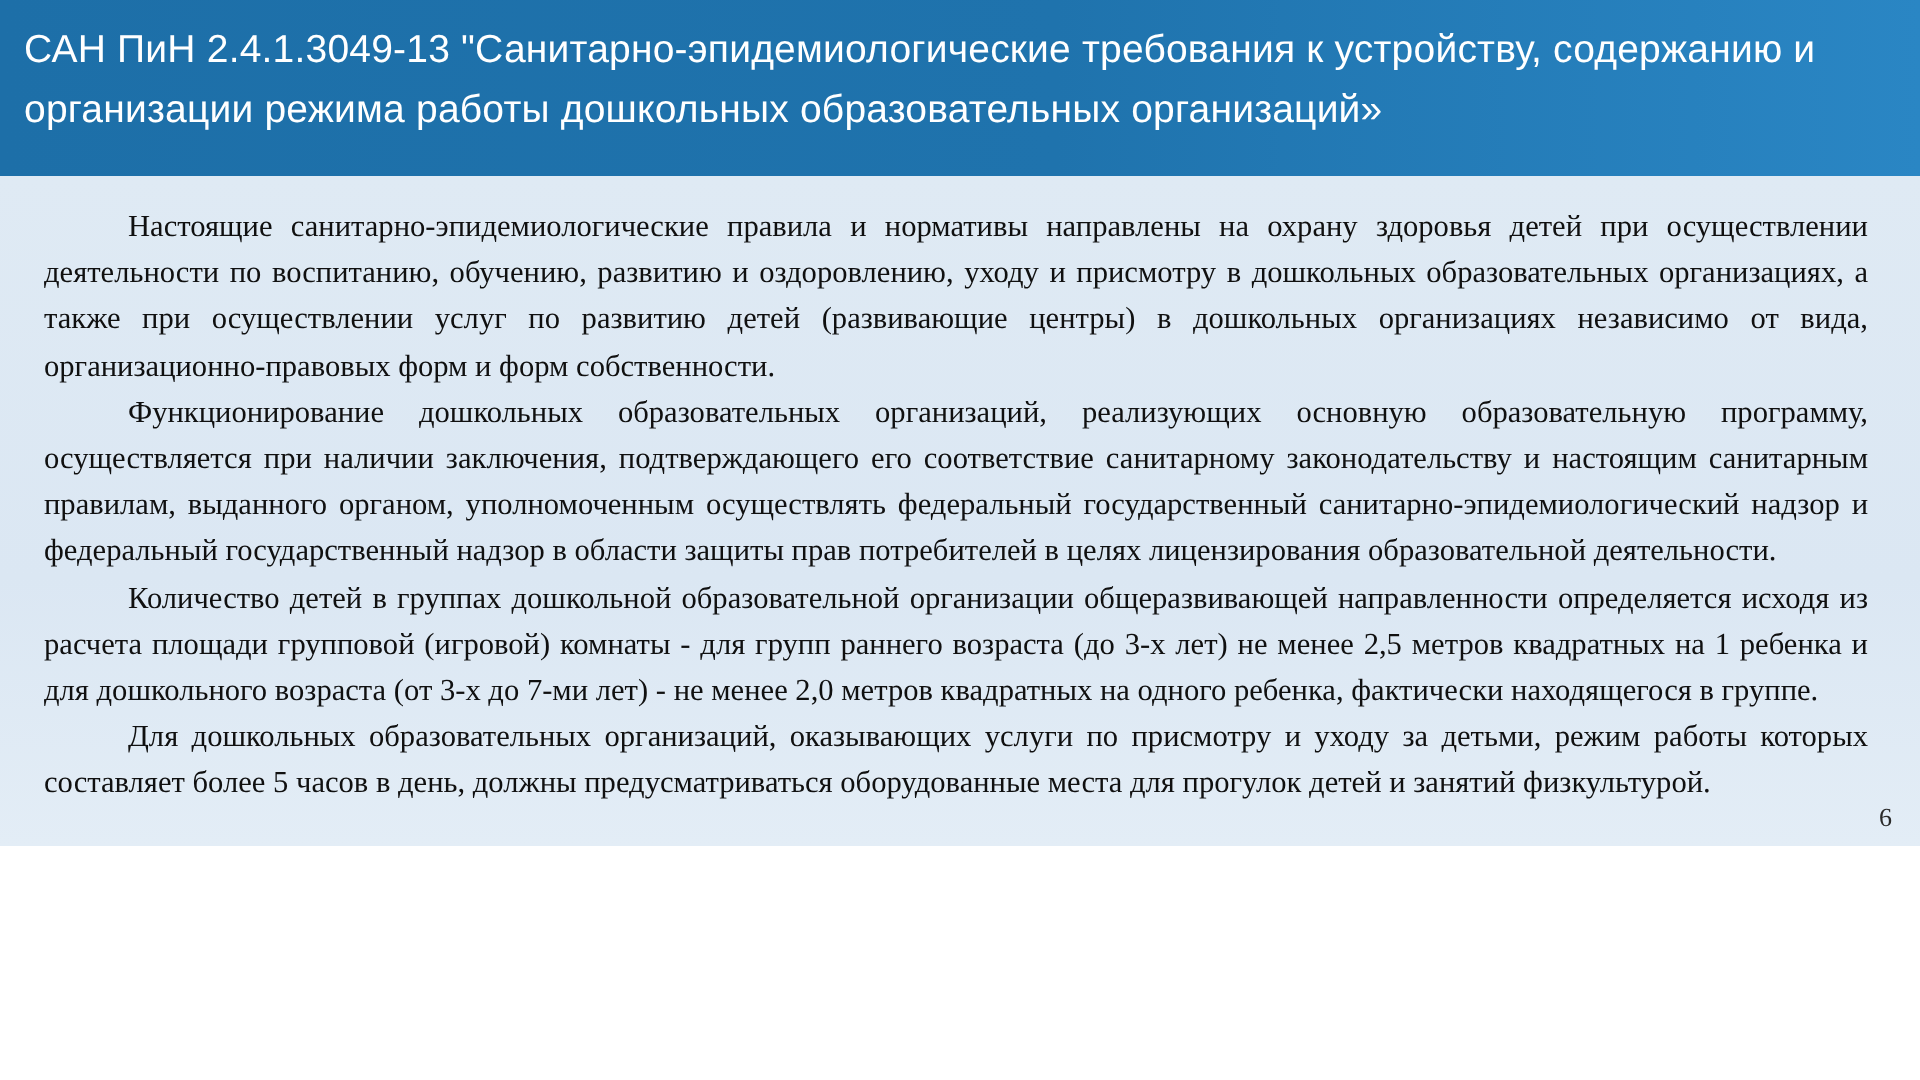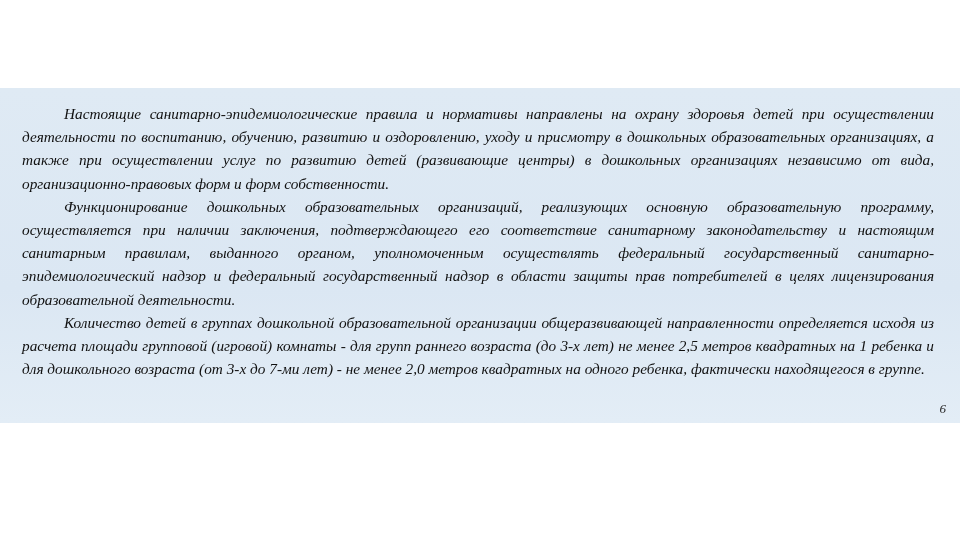--- a/index.html
+++ b/index.html
@@ -41,21 +41,20 @@
     letter-spacing: 0.1px;
   }
   .body-band {
     position: absolute;
     left: 0;
     top: 88px;
     width: 960px;
     height: 335px;
     background: #d9e6f2;
     background: linear-gradient(to bottom, #dfeaf4 0%, #dbe7f3 60%, #e3edf6 100%);
-    font-style: italic;
   }
   .body-inner {
     position: absolute;
     left: 22px;
     top: 14px;
     width: 912px;
     height: 420px;
   }
   p.para {
     margin: 0;
@@ -73,23 +72,27 @@
     font-family: "Liberation Serif", serif;
     font-size: 13px;
     color: #2a2a2a;
   }
 </style>
 </head>
 <body>
 
 <div class="slide">
 
+  <div class="title-band">
+    <div class="title-text">САН ПиН 2.4.1.3049-13 "Санитарно-эпидемиологические требования к устройству, содержанию и организации режима работы дошкольных образовательных организаций»</div>
+  </div>
 
   <div class="body-band">
     <div class="body-inner">
       <p class="para">Настоящие санитарно-эпидемиологические правила и нормативы направлены на охрану здоровья детей при осуществлении деятельности по воспитанию, обучению, развитию и оздоровлению, уходу и присмотру в дошкольных образовательных организациях, а также при осуществлении услуг по развитию детей (развивающие центры) в дошкольных организациях независимо от вида, организационно-правовых форм и форм собственности.</p>
       <p class="para">Функционирование дошкольных образовательных организаций, реализующих основную образовательную программу, осуществляется при наличии заключения, подтверждающего его соответствие санитарному законодательству и настоящим санитарным правилам, выданного органом, уполномоченным осуществлять федеральный государственный санитарно-эпидемиологический надзор и федеральный государственный надзор в области защиты прав потребителей в целях лицензирования образовательной деятельности.</p>
       <p class="para">Количество детей в группах дошкольной образовательной организации общеразвивающей направленности определяется исходя из расчета площади групповой (игровой) комнаты - для групп раннего возраста (до 3-х лет) не менее 2,5 метров квадратных на 1 ребенка и для дошкольного возраста (от 3-х до 7-ми лет) - не менее 2,0 метров квадратных на одного ребенка, фактически находящегося в группе.</p>
+      <p class="para">Для дошкольных образовательных организаций, оказывающих услуги по присмотру и уходу за детьми, режим работы которых составляет более 5 часов в день, должны предусматриваться оборудованные места для прогулок детей и занятий физкультурой.</p>
     </div>
     <div class="page-number">6</div>
   </div>
 
 </div>
 
 </body></html>

